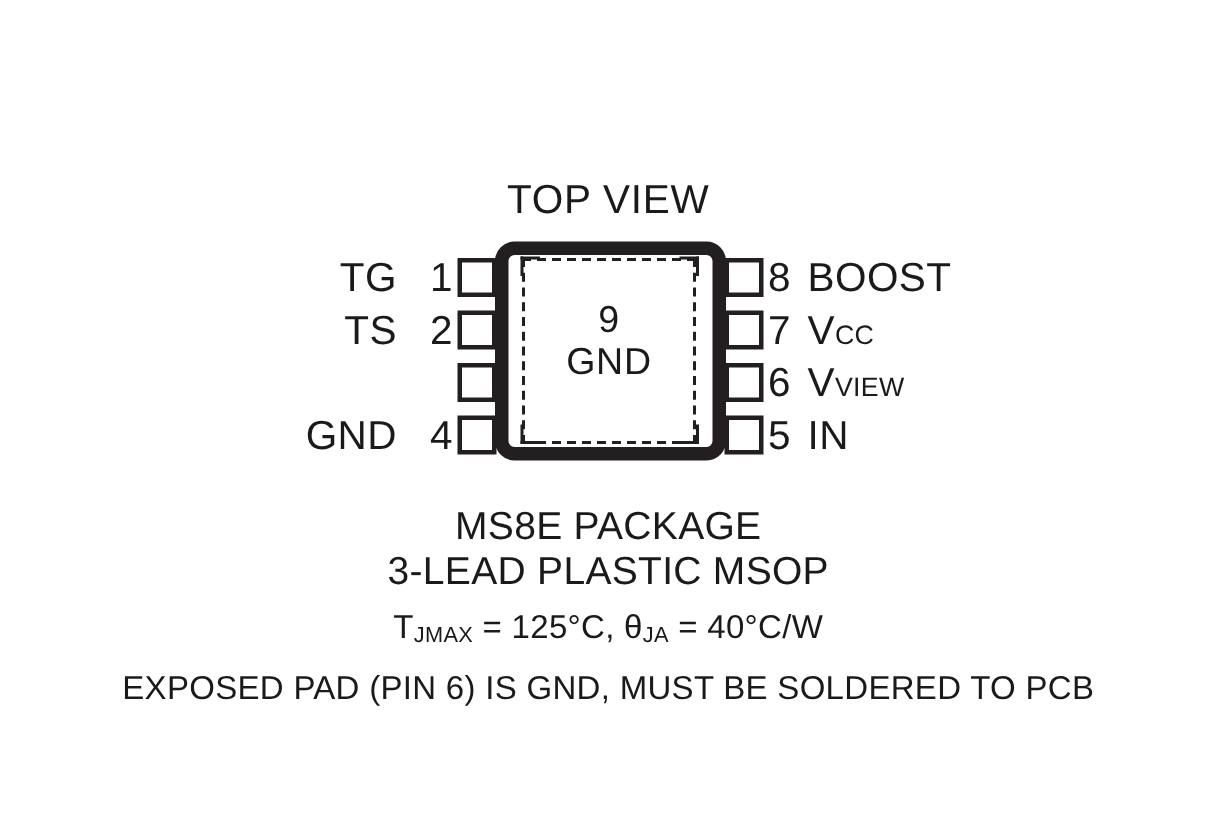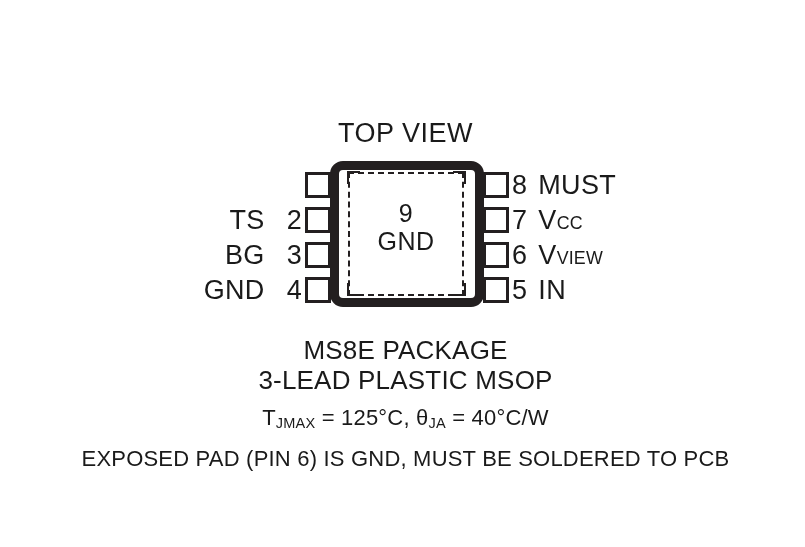--- a/index.html
+++ b/index.html
@@ -195,27 +195,27 @@
   .cap-3 .cap-line, .cap-4 .cap-line { font-size: 22px; }
 </style>
 </head>
 <body>
 
 <div class="stage">
 
   <div class="top-view">TOP VIEW</div>
 
   <div class="labels-left">
+    <div class="pin-label lbl-r1">
+      <span class="pin-name">TG</span>
+        <span class="pin-no">1</span>
+    </div>
     <div class="pin-label lbl-r2">
       <span class="pin-name">TS</span>
         <span class="pin-no">2</span>
-    </div>
-    <div class="pin-label lbl-r3">
-      <span class="pin-name">BG</span>
-        <span class="pin-no">3</span>
     </div>
     <div class="pin-label lbl-r4">
       <span class="pin-name">GND</span>
         <span class="pin-no">4</span>
     </div>
   </div>
 
   <div class="package-wrap">
 
     <div class="pin left r1"></div>
@@ -238,21 +238,21 @@
 
     <div class="pad-text">
       <span class="pad-num">9</span>
       <span class="pad-net">GND</span>
     </div>
   </div>
 
   <div class="labels-right">
     <div class="pin-label lbl-r1">
       <span class="pin-no">8</span>
-        <span class="pin-name">MUST</span>
+        <span class="pin-name">BOOST</span>
     </div>
     <div class="pin-label lbl-r2">
       <span class="pin-no">7</span>
         <span class="pin-name">V</span>
         <sub class="sc">CC</sub>
     </div>
     <div class="pin-label lbl-r3">
       <span class="pin-no">6</span>
         <span class="pin-name">V</span>
         <sub class="sc">VIEW</sub>

